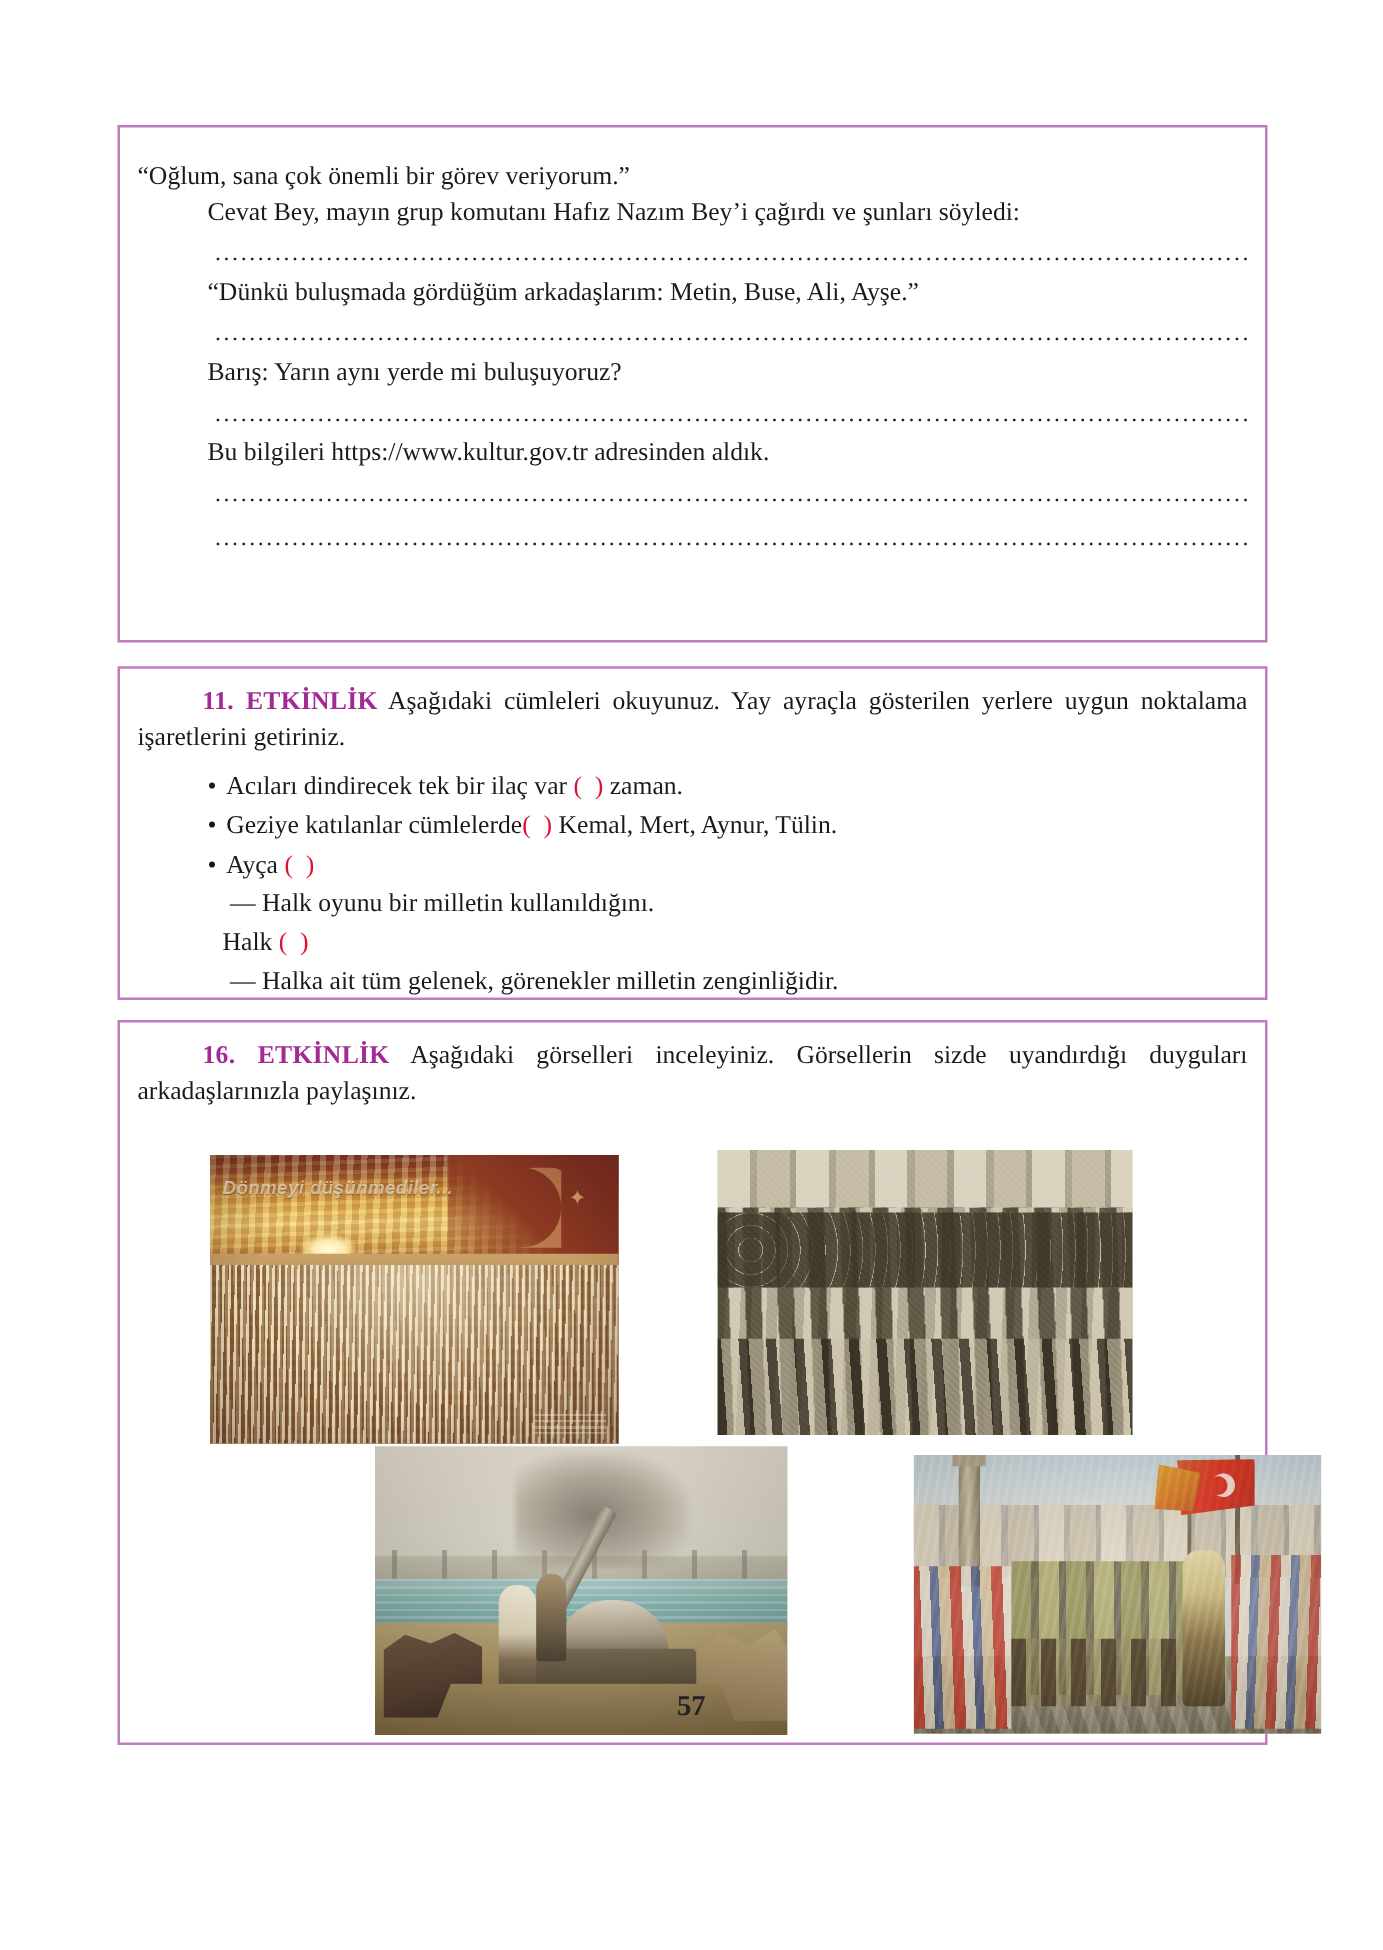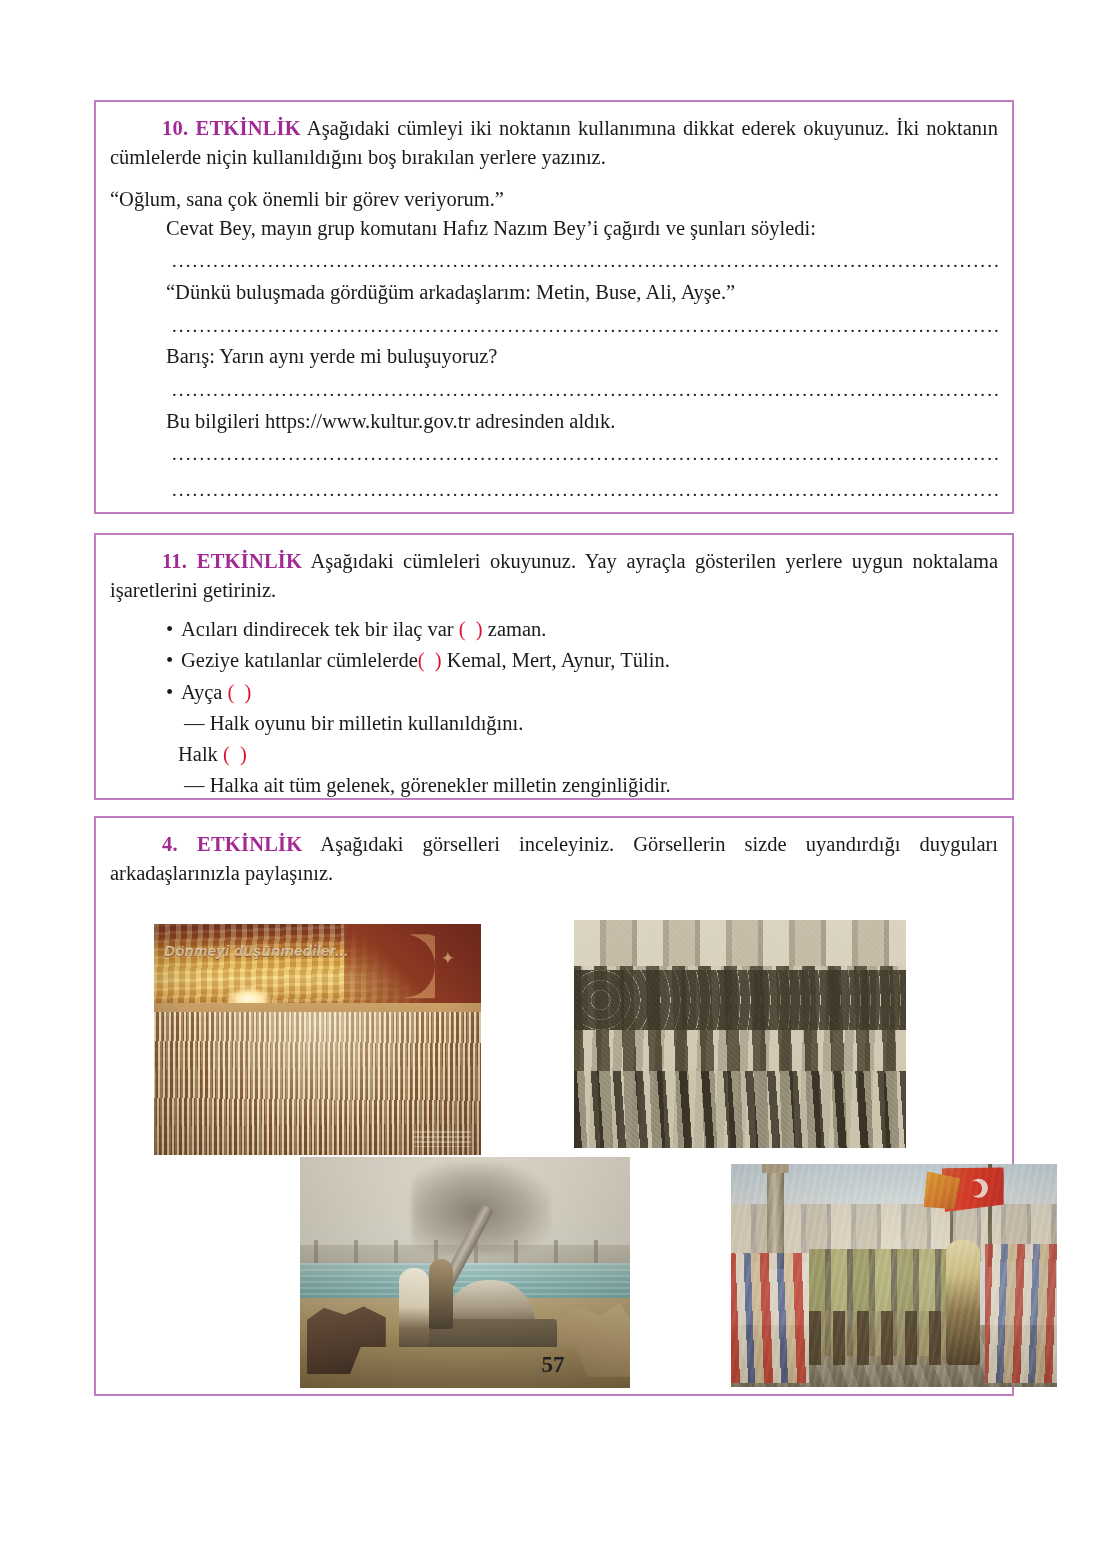--- a/index.html
+++ b/index.html
@@ -119,21 +119,21 @@
   .figures {
     position: relative;
     width: 100%;
     height: 510px;
   }
   .fig {
     position: absolute;
     overflow: hidden;
     background: #ddd;
   }
-  #fig-1 { left: 4px;  top: 20px;  width: 327px; height: 231px; }
+  #fig-1 { left: 18px;  top: 20px;  width: 327px; height: 231px; }
   #fig-2 { left: 424px; top: 16px;  width: 332px; height: 228px; }
   #fig-3 { left: 150px; top: 253px; width: 330px; height: 231px; }
   #fig-4 { left: 581px; top: 260px; width: 326px; height: 223px; }
 
   
   .f1-sky {
     position: absolute; left: 0; top: 0; width: 100%; height: 38%;
     background:
       linear-gradient(180deg, #6b2a20 0%, #8a4024 14%, #c98a30 30%,
                       #e8bc52 48%, #f3d477 62%, #d9a749 80%, #a86a33 100%);
@@ -456,24 +456,20 @@
     color: #222;
   }
 </style>
 </head>
 <body>
 
 <div class="page">
 
   <section class="activity-box" id="box-10">
     <div class="act-inner">
-      <p class="para indent just">
-        <span class="etk-label">10. ETKİNLİK</span>
-        <span>Aşağıdaki cümleyi iki noktanın kullanımına dikkat ederek okuyunuz. İki noktanın cümlelerde niçin kullanıldığını boş bırakılan yerlere yazınız.</span>
-      </p>
 
       <div class="gap-a"></div>
 
       <p class="sentence">“Oğlum, sana çok önemli bir görev veriyorum.”</p>
       <p class="sentence ind">Cevat Bey, mayın grup komutanı Hafız Nazım Bey’i çağırdı ve şunları söyledi:</p>
 
       <div class="gap-c"></div>
       <p class="dots"><span class="dotfill">.........................................................................................................................................................</span></p>
       <div class="gap-c"></div>
 
@@ -534,21 +530,21 @@
       <p class="dash-line">
         <span>—</span>
         <span>Halka ait tüm gelenek, görenekler milletin zenginliğidir.</span>
       </p>
     </div>
   </section>
 
   <section class="activity-box" id="box-12">
     <div class="act-inner">
       <p class="para indent just">
-        <span class="etk-label">4. ETKİNLİK</span>
+        <span class="etk-label">16. ETKİNLİK</span>
         <span>Aşağıdaki görselleri inceleyiniz. Görsellerin sizde uyandırdığı duyguları arkadaşlarınızla paylaşınız.</span>
       </p>
 
       <div class="figures">
 
         <figure class="fig" id="fig-1">
           <div class="f1-sky"></div>
           <div class="f1-corner"></div>
           <div class="f1-crescent"></div>
           <div class="f1-star">✦</div>

